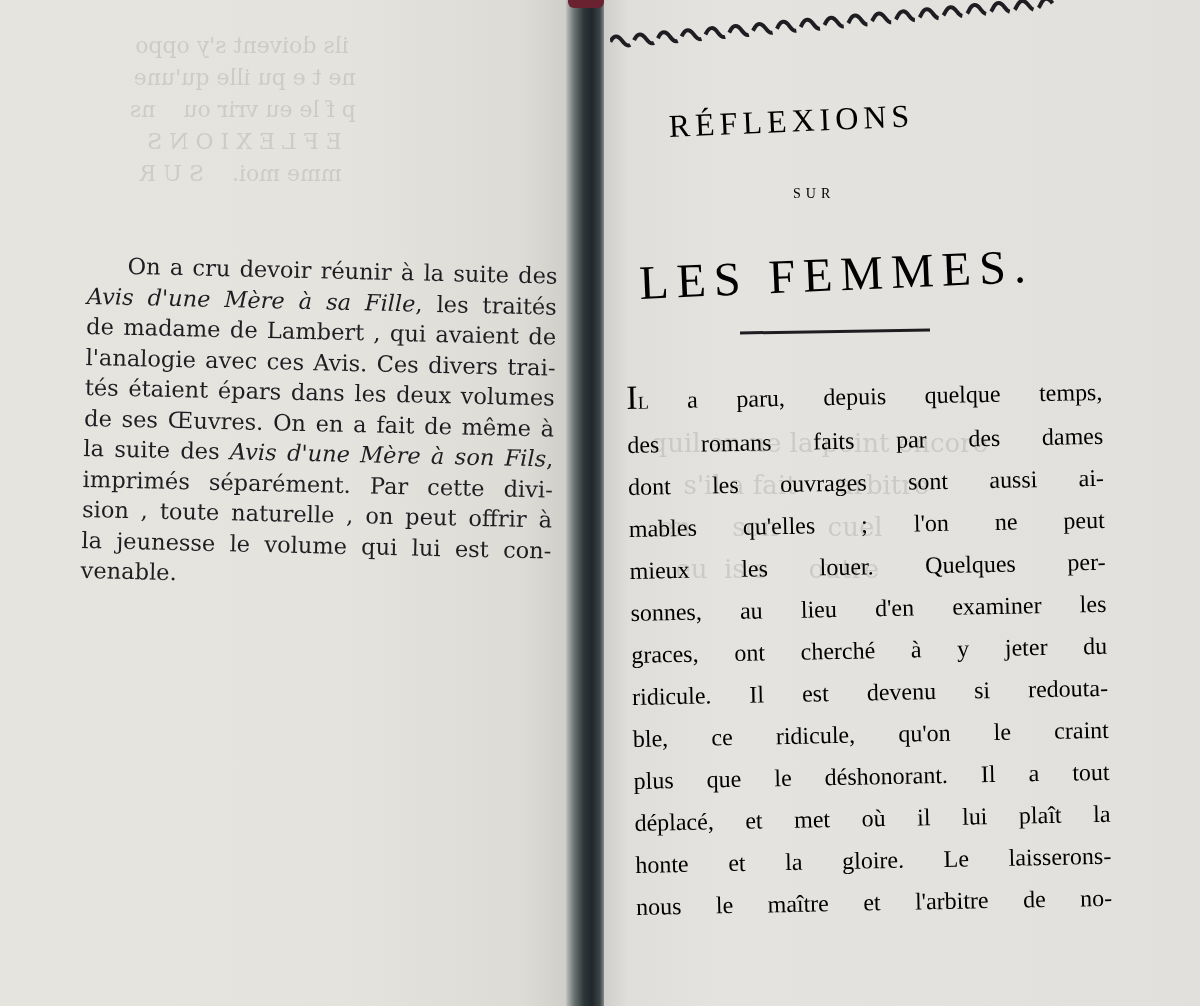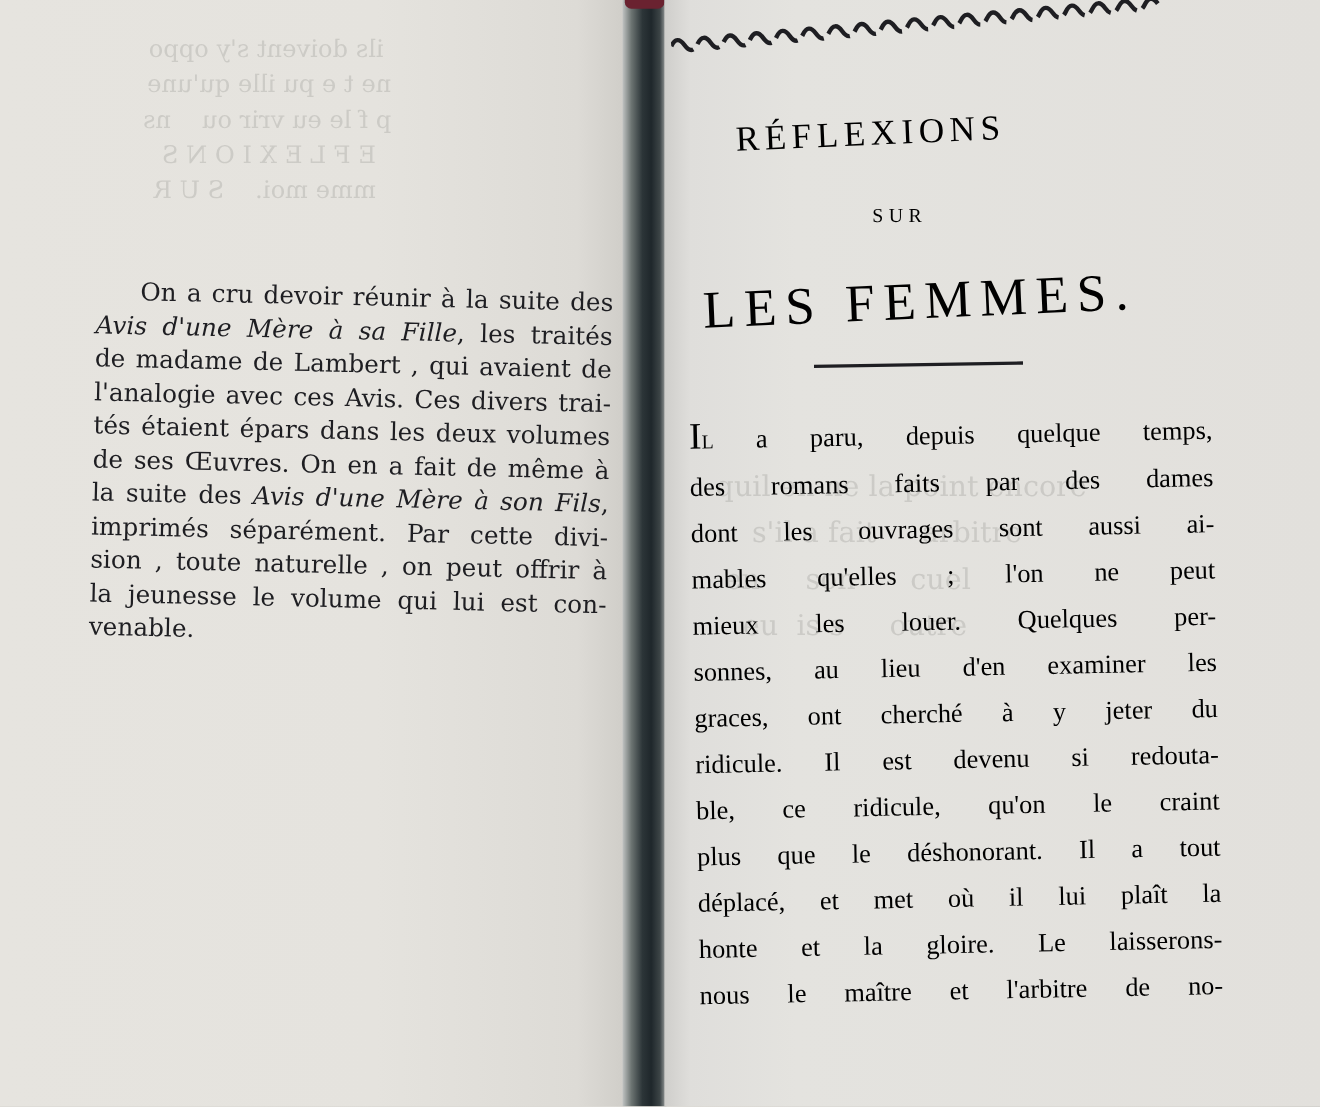--- a/index.html
+++ b/index.html
@@ -99,21 +99,21 @@
       font-size: 32px;
       letter-spacing: 5px;
       transform: rotate(-2.5deg);
       transform-origin: left top;
       white-space: nowrap;
     }
     .title-2 {
       position: absolute;
       left: 793px;
       top: 186px;
-      font-size: 18px;
+      font-size: 14px;
       letter-spacing: 5px;
       white-space: nowrap;
     }
     .title-3 {
       position: absolute;
       left: 638px;
       top: 255px;
       font-size: 48px;
       letter-spacing: 8px;
       transform: rotate(-2.5deg);

